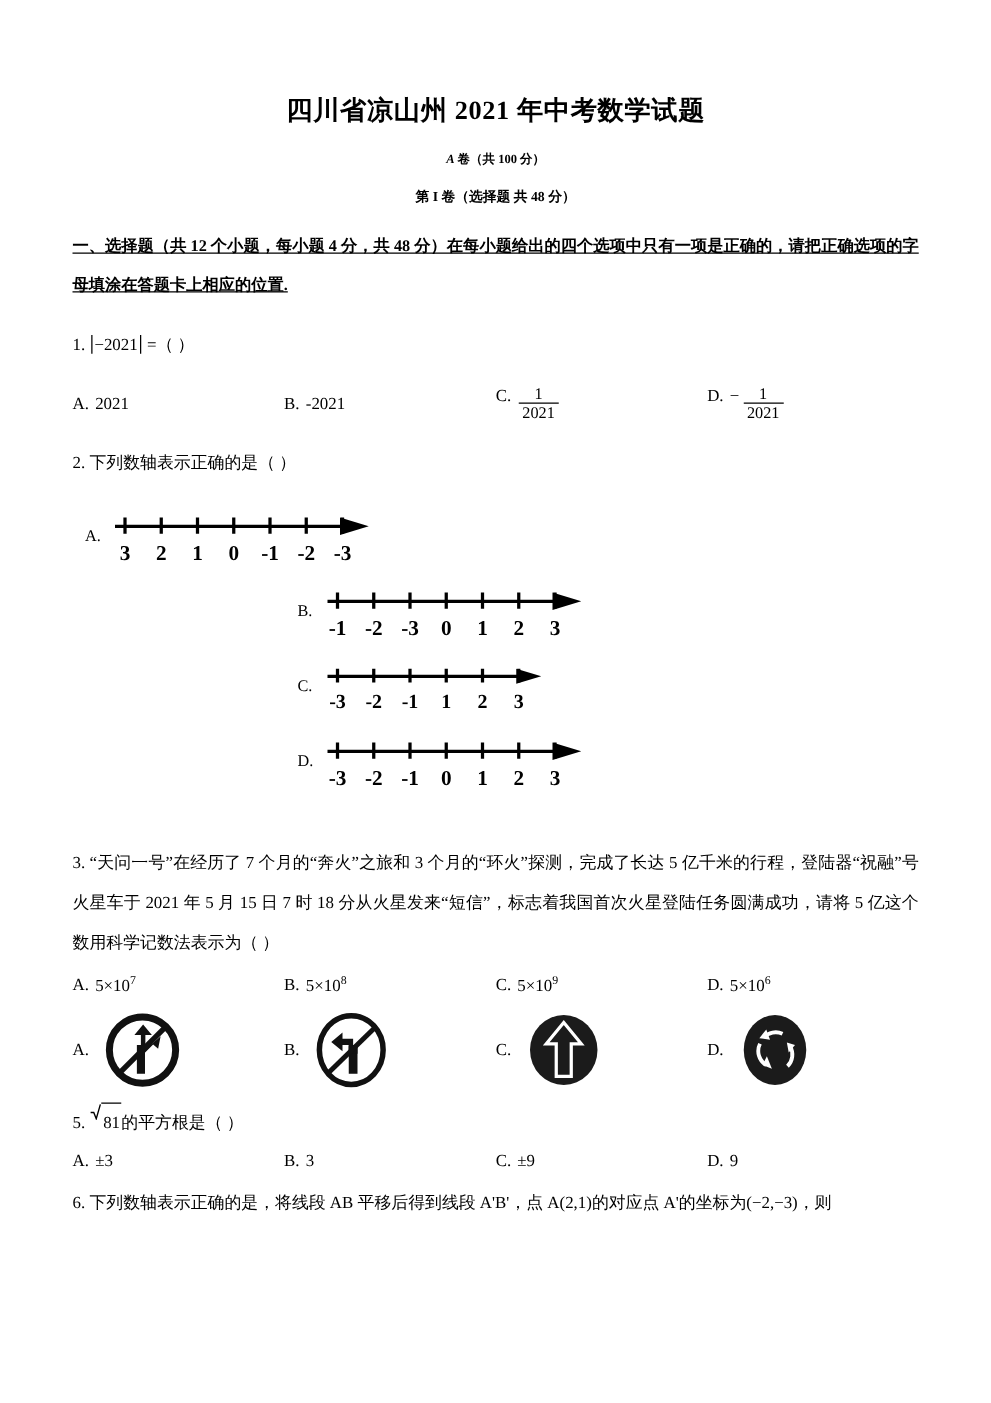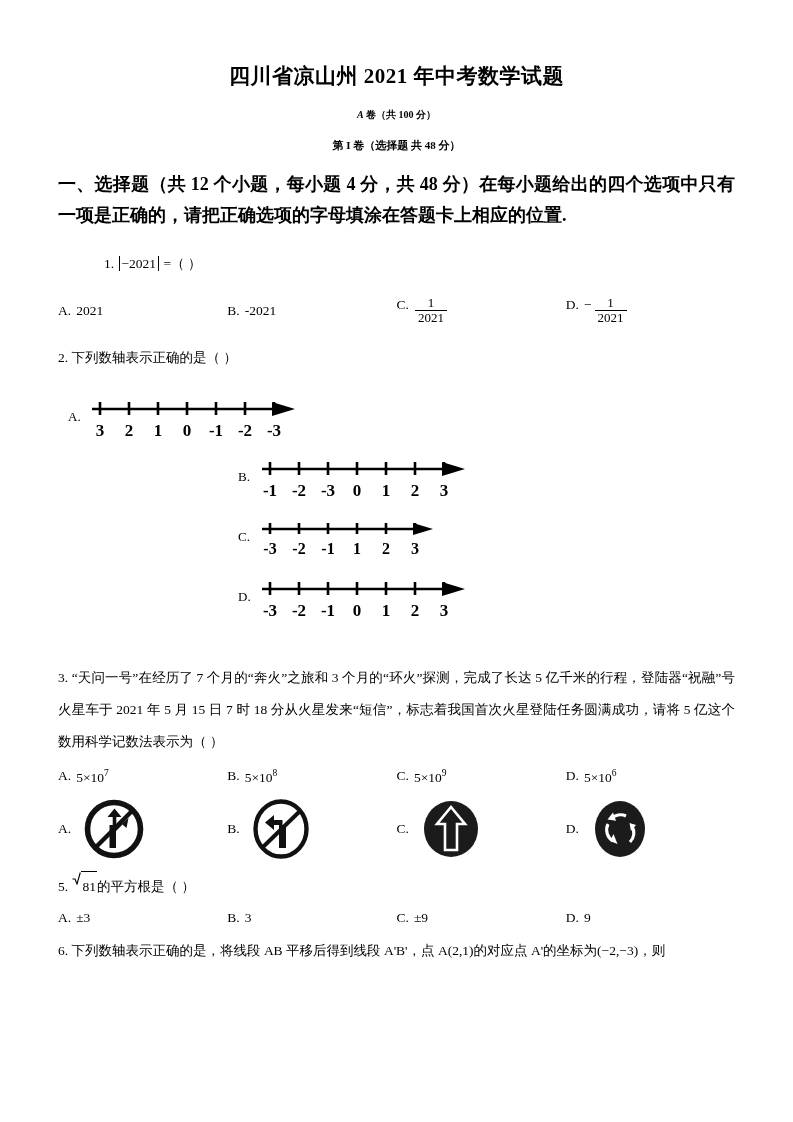--- a/index.html
+++ b/index.html
@@ -12,21 +12,21 @@
     height: 1122px;
     font-family: "Liberation Serif", "DejaVu Serif", serif;
     color: #000000;
     position: relative;
     overflow: hidden;
   }
   .page {
     position: relative;
     width: 793px;
     height: 1122px;
-    padding: 0 58px;
+    padding: 12px 58px;
     box-sizing: border-box;
   }
 
   
   .doc-title {
     text-align: center;
     font-size: 21px;
     font-weight: bold;
     letter-spacing: 0.5px;
     margin: 0;
@@ -44,36 +44,37 @@
   .sub-title2 {
     text-align: center;
     font-size: 11px;
     font-weight: bold;
     margin: 0;
     padding-top: 16px;
   }
 
   
   .section-instr {
-    font-size: 18px;
+    font-size: 13px;
     font-weight: bold;
     line-height: 31px;
     margin: 0;
     padding-top: 16px;
     text-align: justify;
+    text-decoration: underline;
   }
 
   
   .question {
     font-size: 13.5px;
     line-height: 30px;
     margin: 0;
     text-align: justify;
   }
-  .q1 { padding-top: 18px; margin-left: 46px; }
+  .q1 { padding-top: 18px; }
   .q2 { padding-top: 12px; }
   .q3 { padding-top: 13px; line-height: 32px; }
   .q4 { padding-top: 10px; }
   .q5 { padding-top: 11px; }
   .q6 { padding-top: 10px; }
 
   .opt-row {
     display: flex;
     font-size: 13.5px;
     width: 100%;

